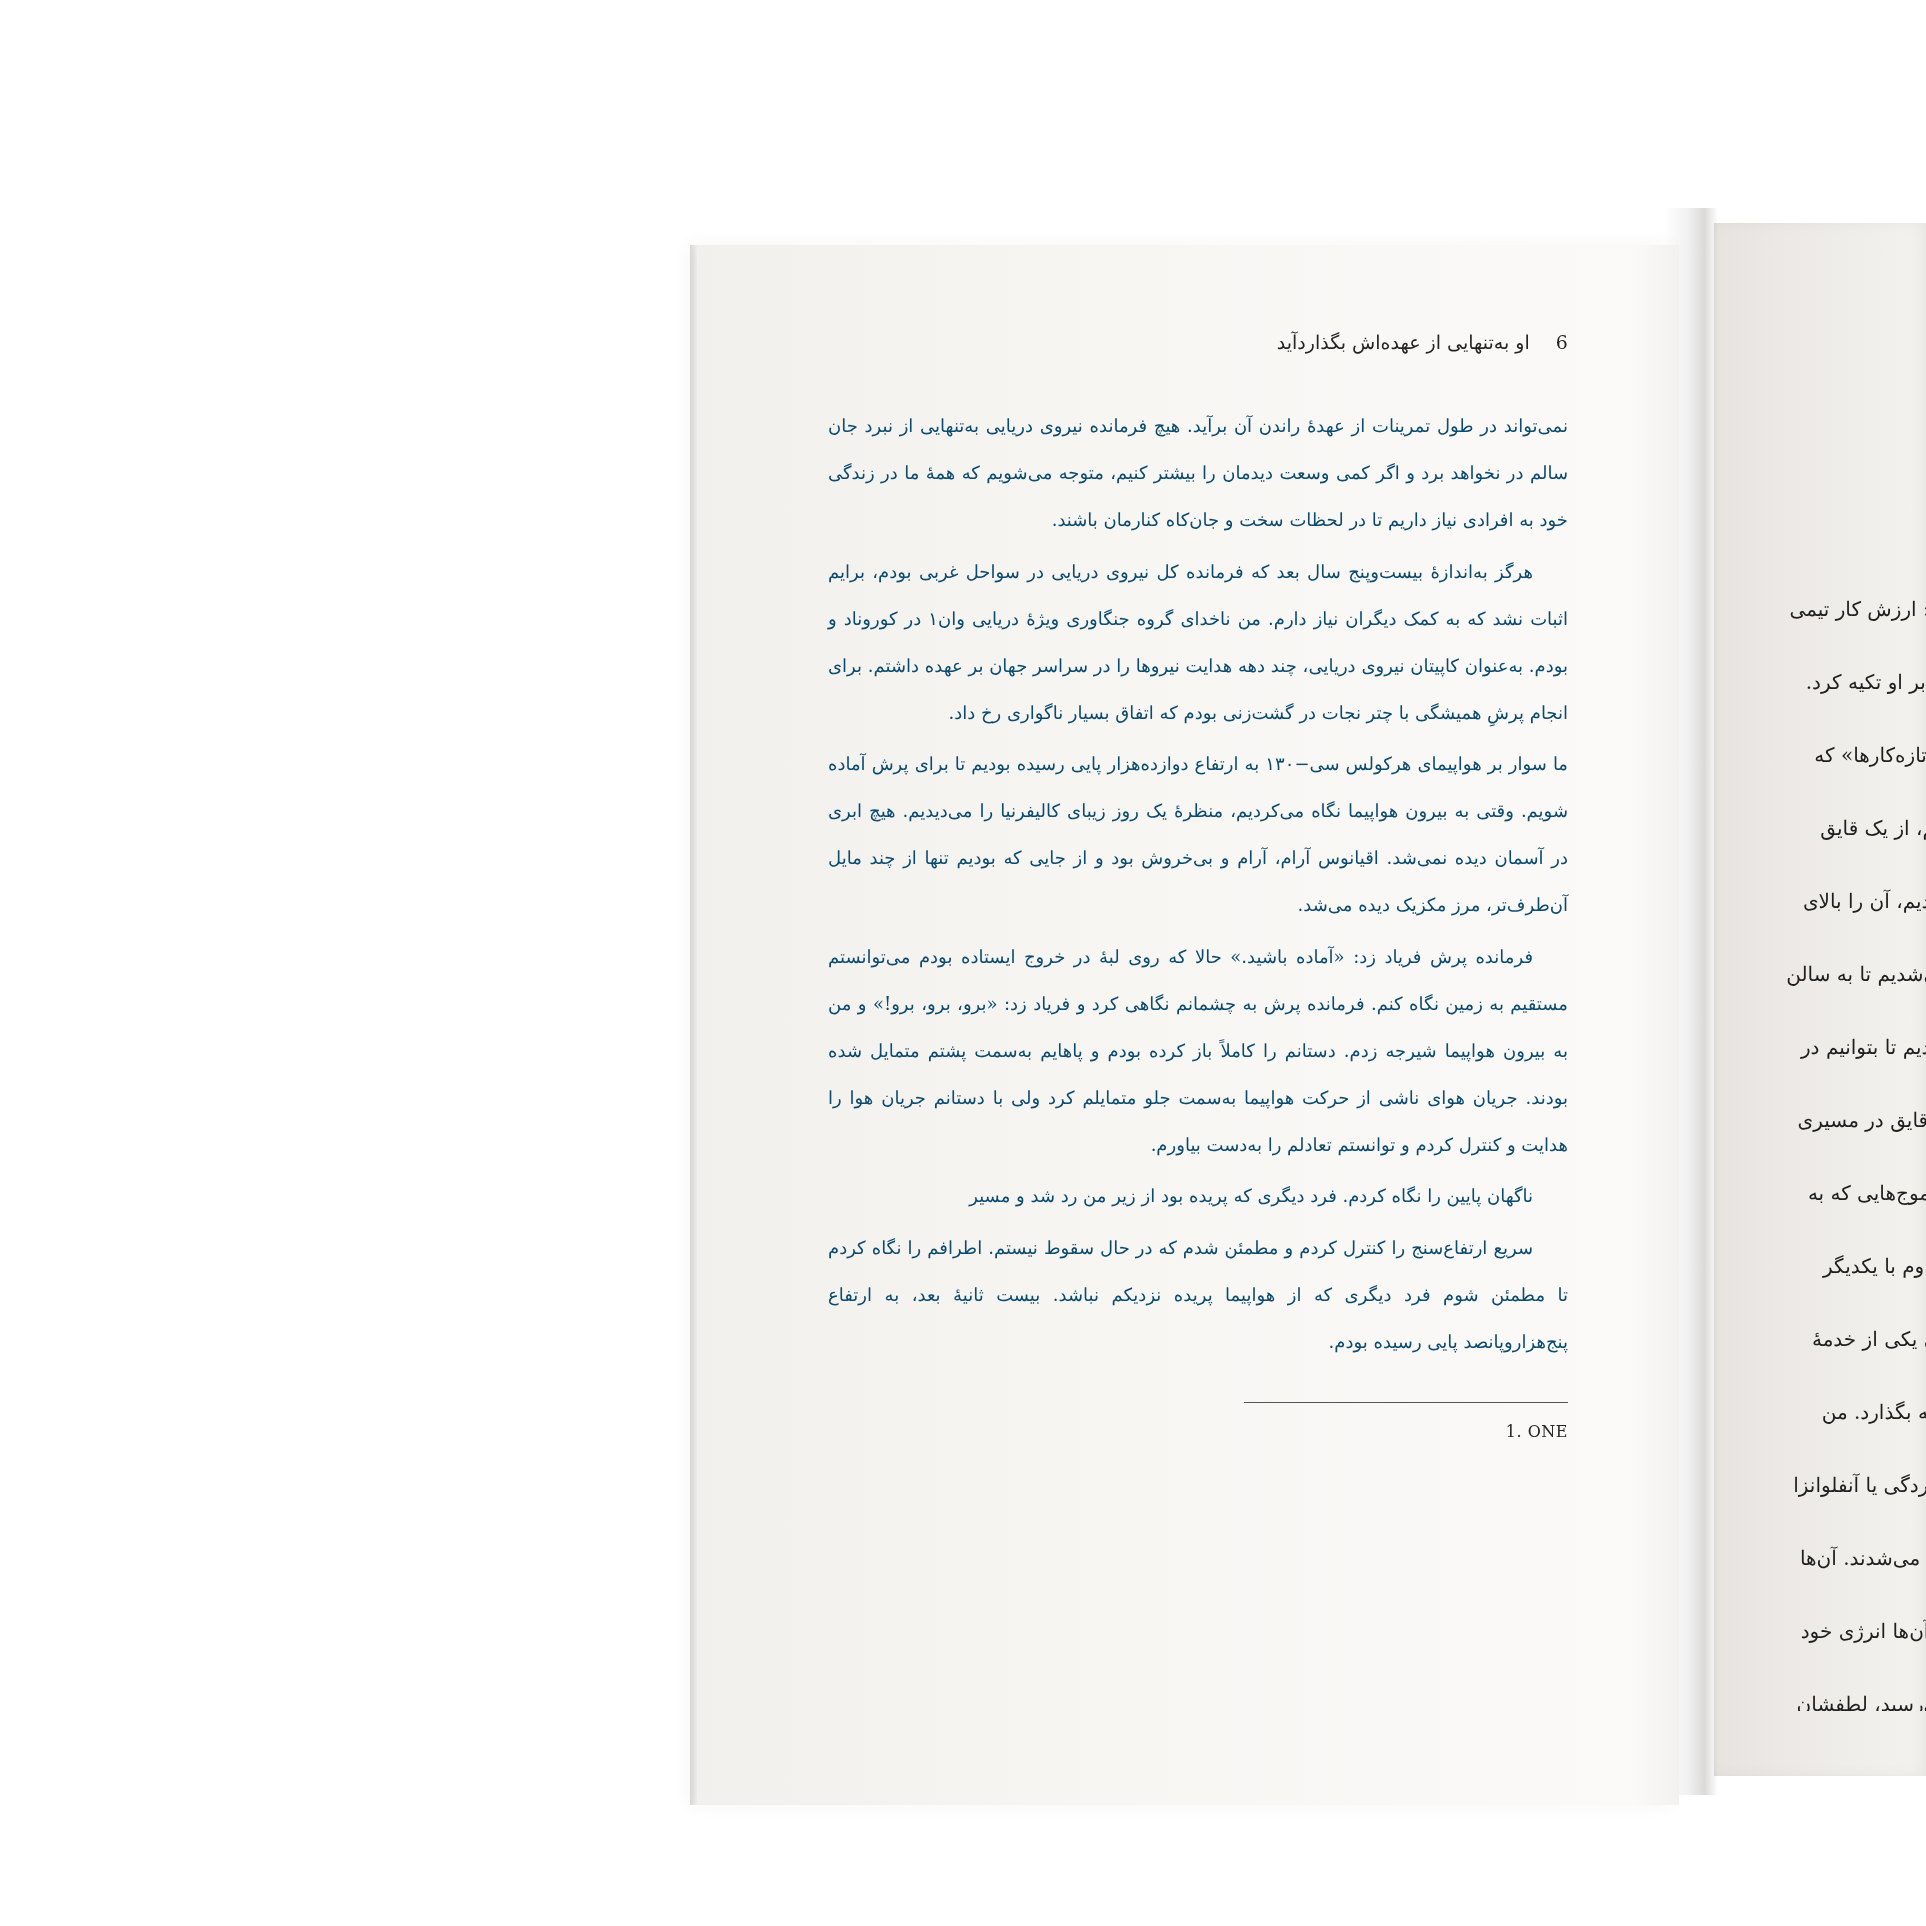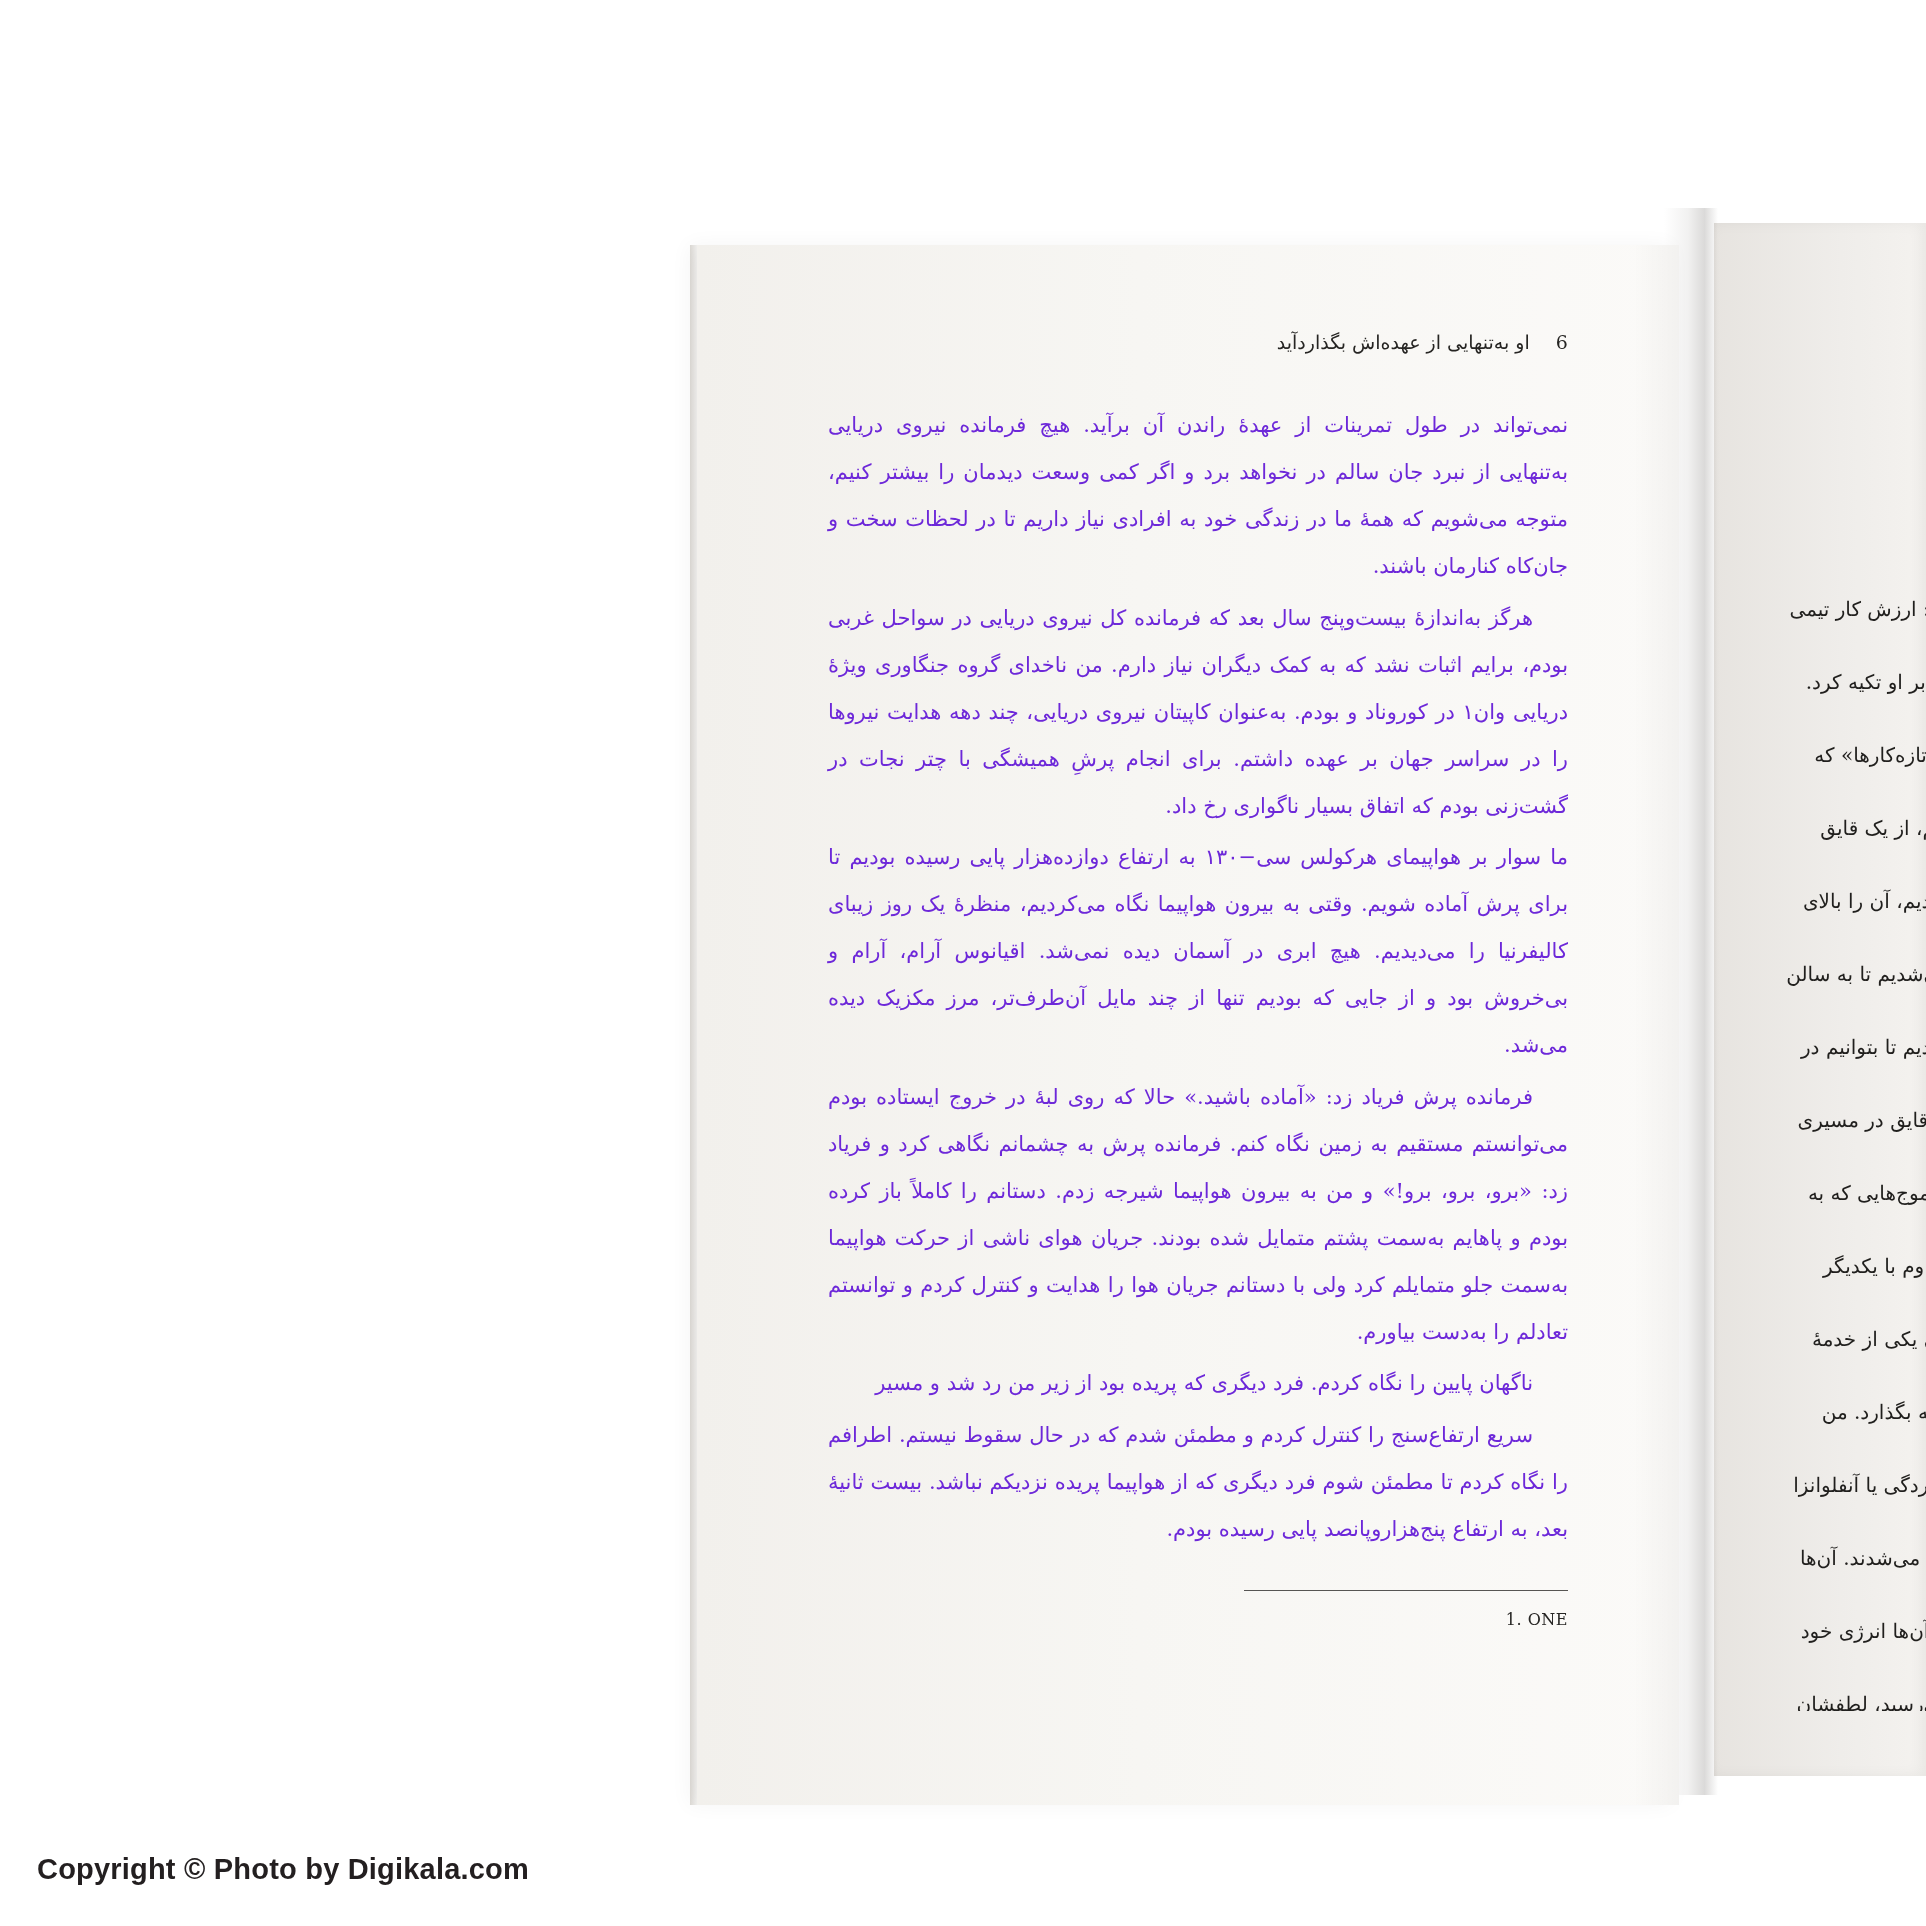--- a/index.html
+++ b/index.html
@@ -99,25 +99,25 @@
   }
   .running-head .rh-title {
     font-size: 19px;
   }
   .running-head .rh-page {
     font-size: 19px;
   }
 
   p.body {
     margin: 0 0 4.6px 0;
-    font-size: 21px;
+    font-size: 18px;
     line-height: 47px;
     text-align: justify;
     text-justify: inter-word;
-    color: #6d28d9;
+    color: #0c4a6e;
   }
   p.body.indent {
     text-indent: 35px;
   }
   p.body.noindent {
     text-indent: 0;
   }
 
   .footnote-rule {
     margin-top: 37px;
@@ -213,16 +213,15 @@
       <p>مایه بگذارد. من</p>
       <p>خوردگی یا آنفلوانزا</p>
       <p>اب می‌شدند. آن‌ها</p>
       <p>د. آن‌ها انرژی خود</p>
       <p>می‌رسید، لطفشان</p>
 
     </div>
 
   </div>
 
-  <div class="watermark">Copyright © Photo by Digikala.com</div>
 
 </div>
 
 
 </body></html>

